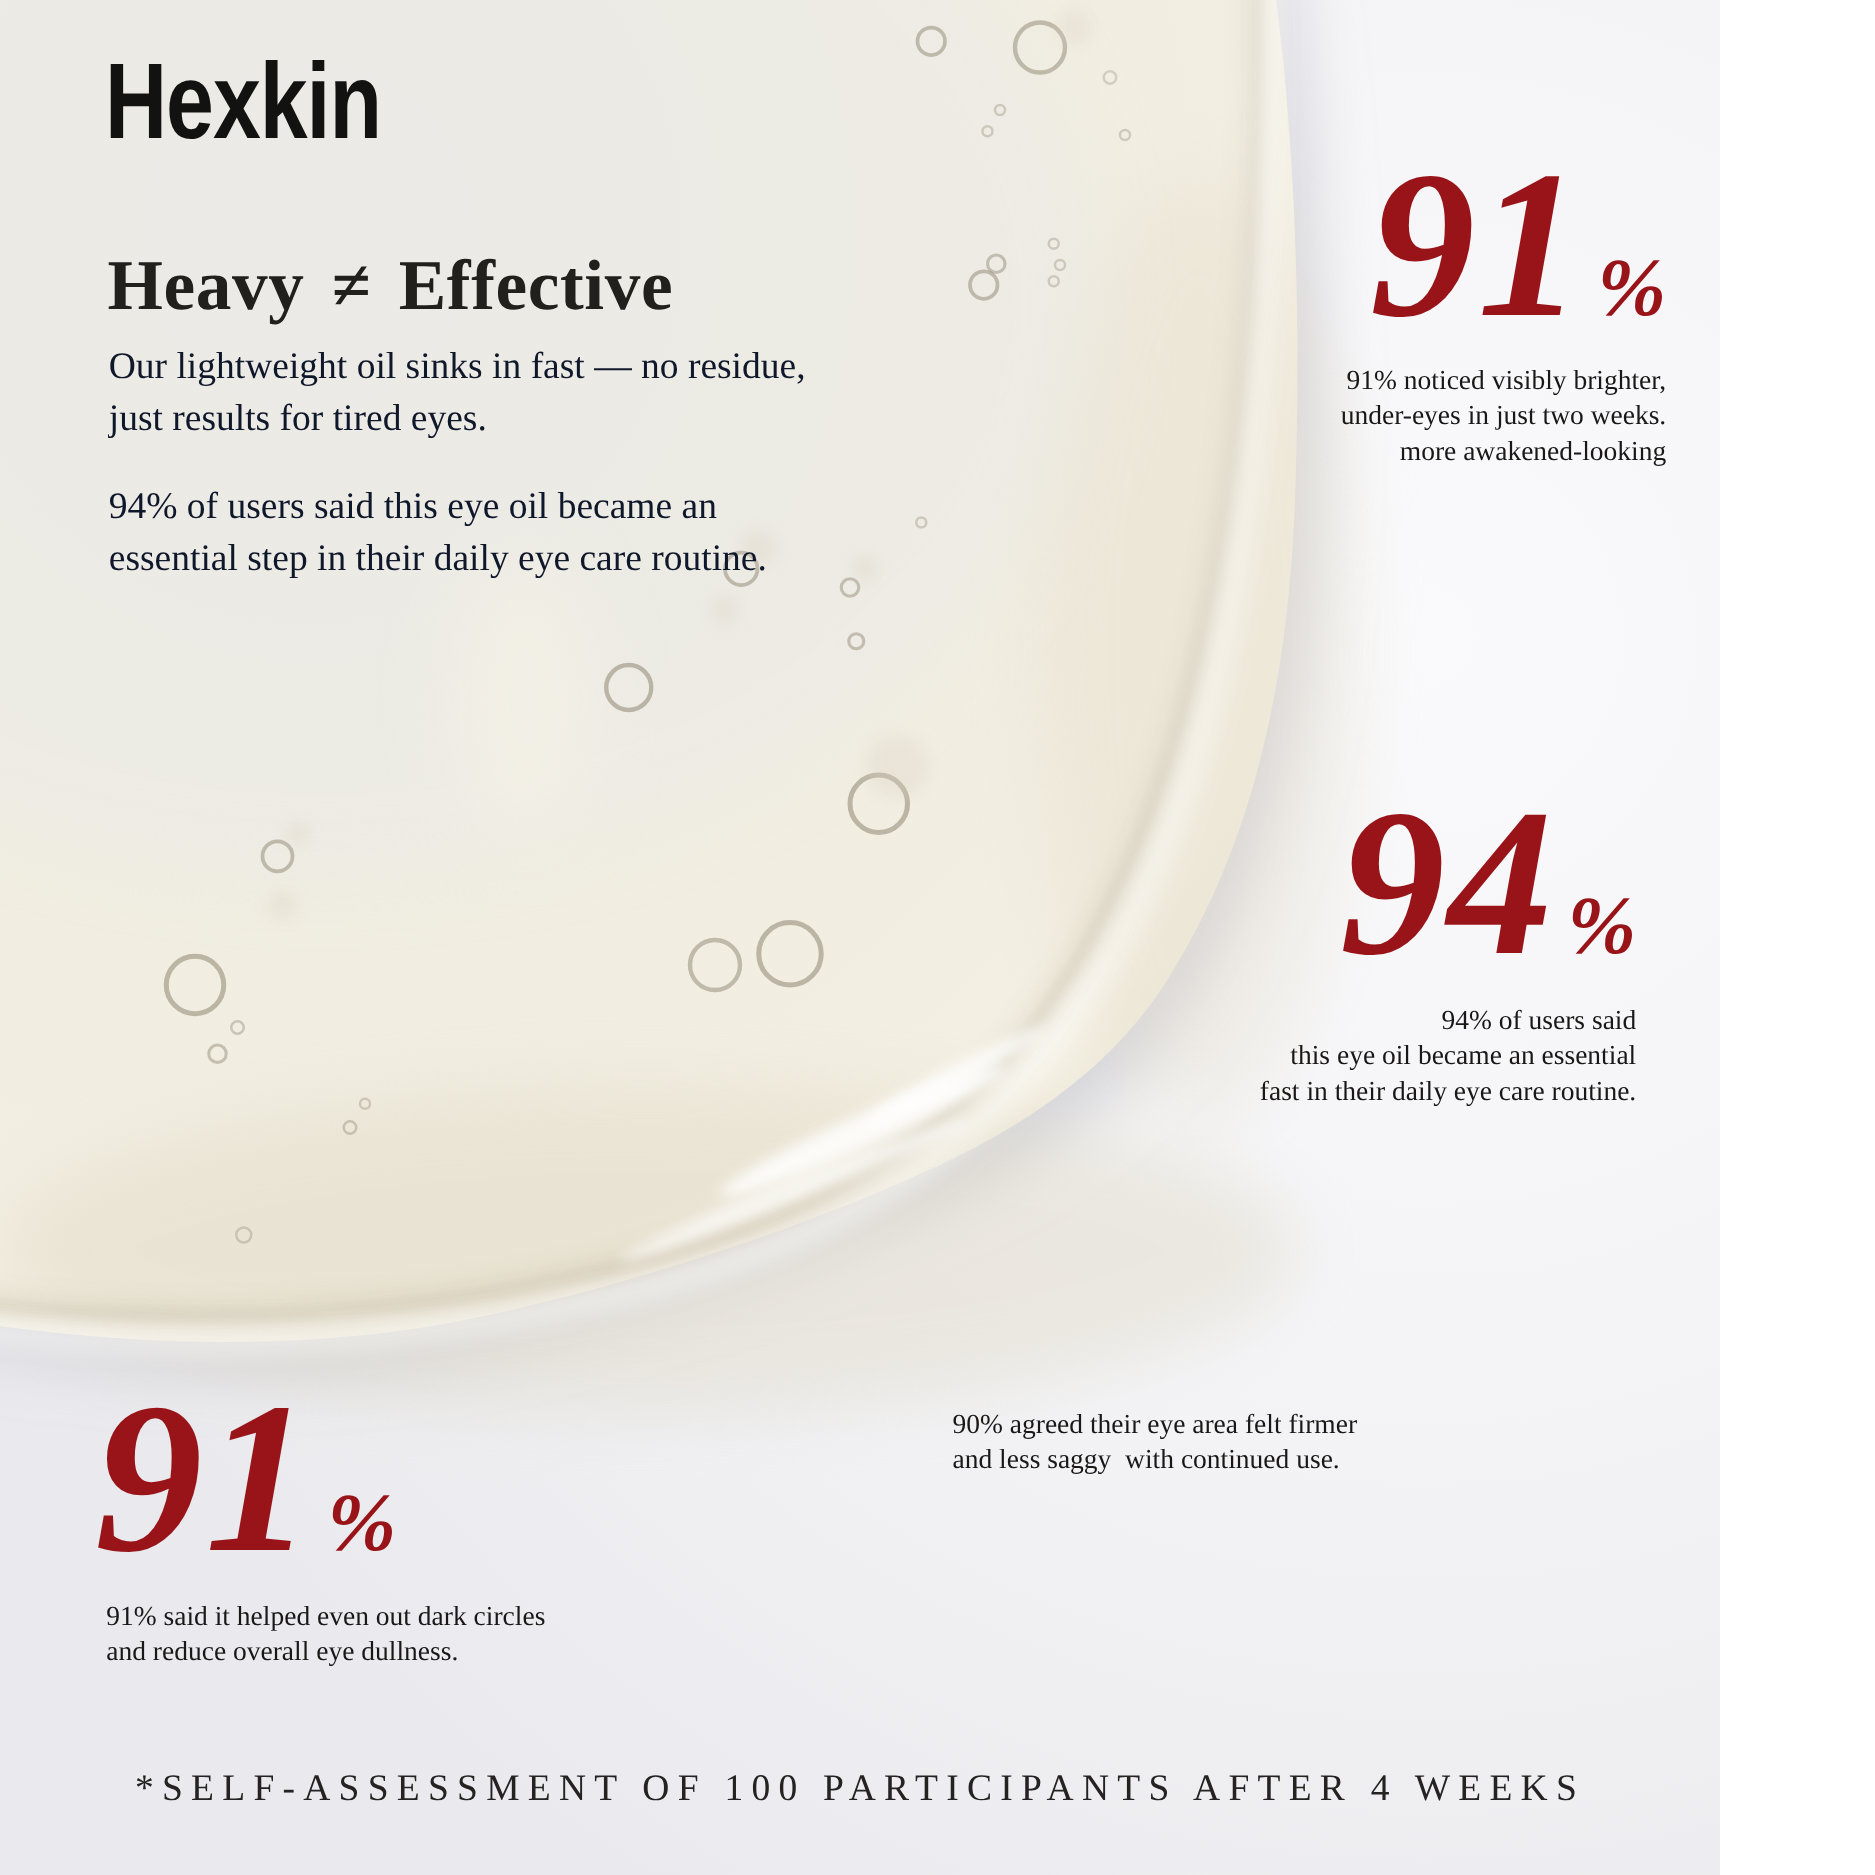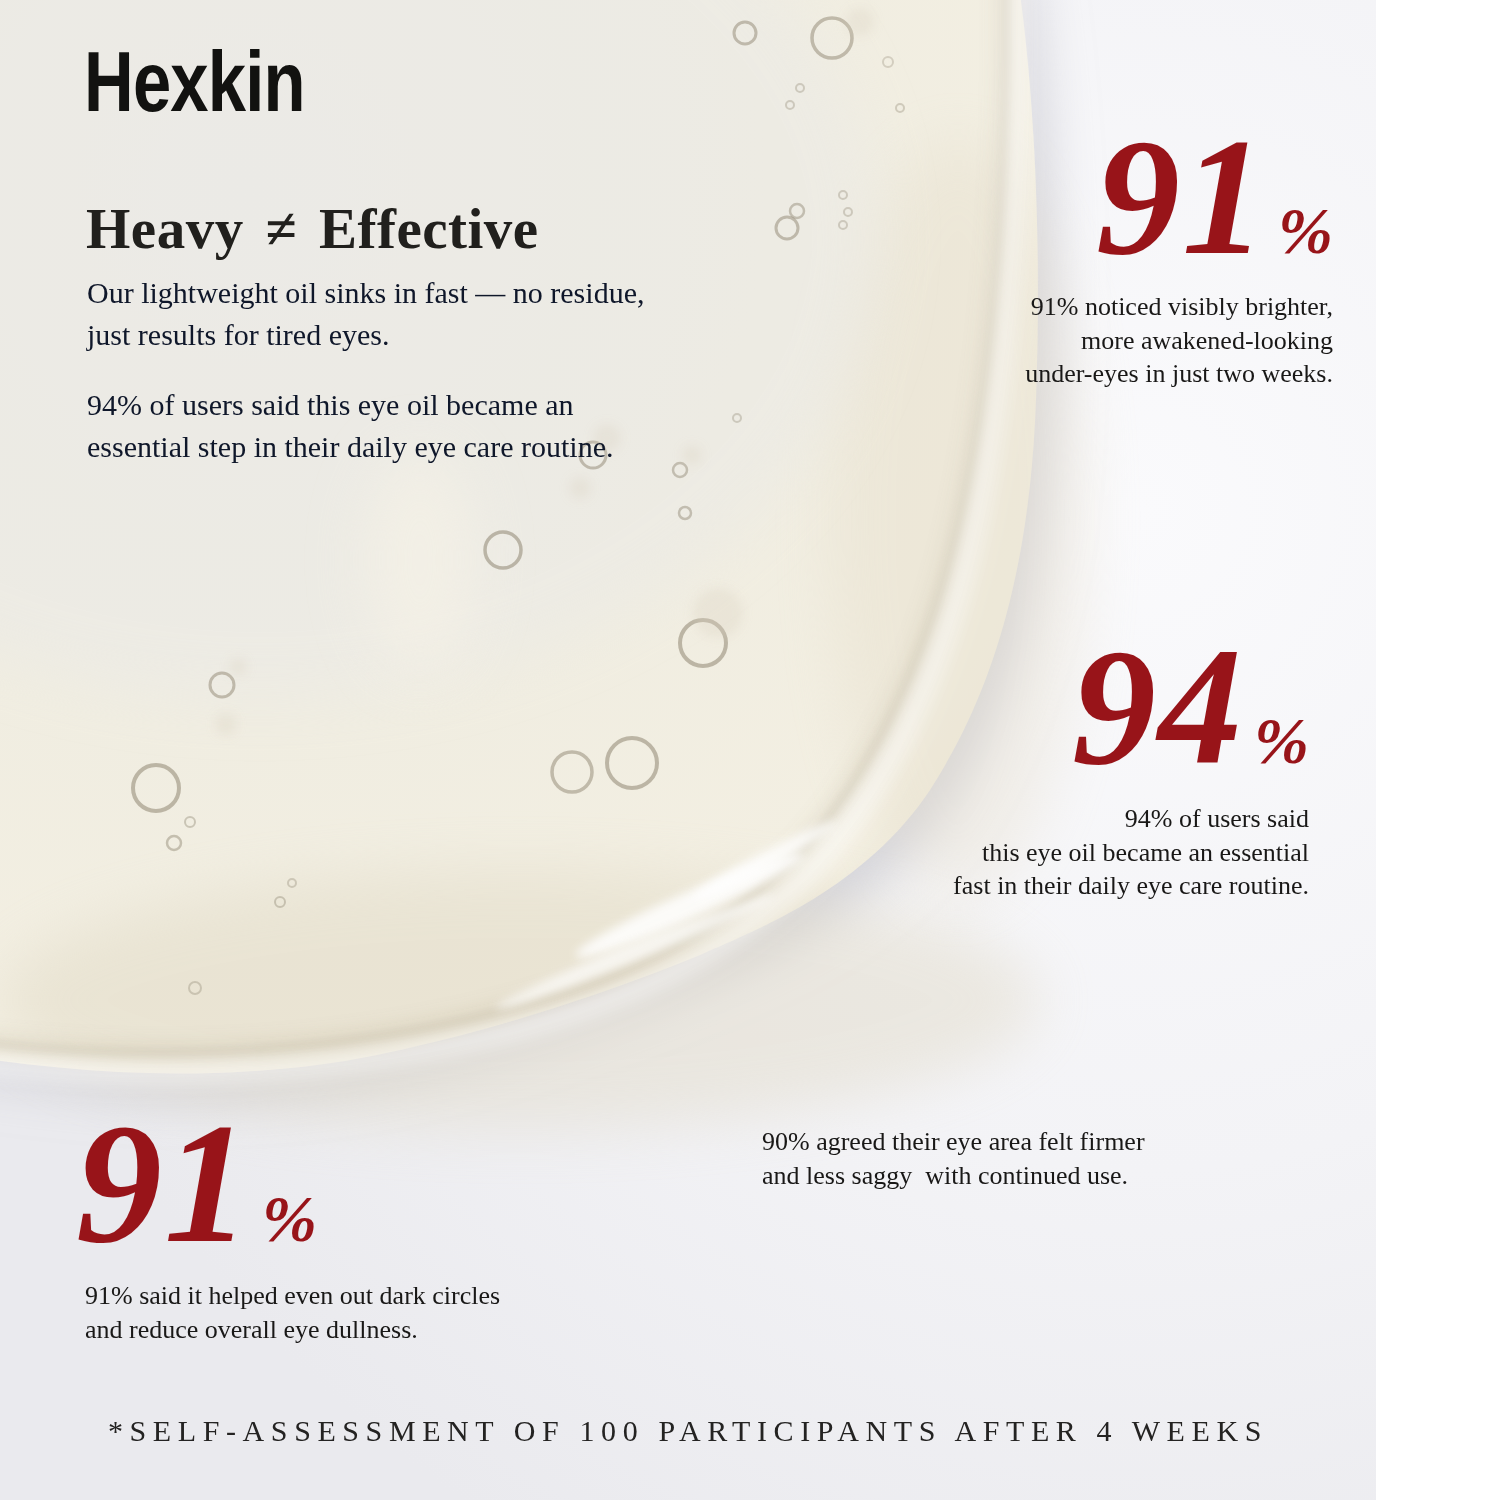--- a/index.html
+++ b/index.html
@@ -23,21 +23,21 @@
   .para2{left:87px;top:384px;}
   .line{display:block;white-space:pre;}
 
   .stat-number{position:absolute;line-height:1;white-space:nowrap;color:#981419;}
   .stat-number .digits{
     font-size:168px;font-style:italic;font-weight:bold;letter-spacing:2px;
   }
   .stat-number .pct{
     font-size:66px;font-style:italic;font-weight:bold;margin-left:10px;
   }
-  .stat-caption{position:absolute;font-size:26px;line-height:1.29;color:#191817;}
+  .stat-caption{position:absolute;font-size:22px;line-height:1.29;color:#191817;}
   .cap-line{display:block;white-space:pre;}
   .align-right{text-align:right;}
   .align-left{text-align:left;}
 
   .num1{top:112px;right:43px;}
   .cap1{top:290px;right:43px;}
   .num2{top:622px;right:67px;font-family:Liberation Serif, serif;}
   .cap2{top:802px;right:67px;}
   .num3{top:948px;left:756px;}
   .cap3{top:1125px;left:762px;}
@@ -155,22 +155,22 @@
   <p class="body-copy para2">
     <span class="line">94% of users said this eye oil became an</span>
     <span class="line">essential step in their daily eye care routine.</span>
   </p>
 
   <div class="stat-number num1 align-right">
     <span class="digits">91</span><span class="pct">%</span>
   </div>
   <div class="stat-caption cap1 align-right">
     <span class="cap-line">91% noticed visibly brighter,</span>
+    <span class="cap-line">under-eyes in just two weeks.</span>
     <span class="cap-line">more awakened-looking</span>
-    <span class="cap-line">under-eyes in just two weeks.</span>
   </div>
 
   <div class="stat-number num2 align-right">
     <span class="digits">94</span><span class="pct">%</span>
   </div>
   <div class="stat-caption cap2 align-right">
     <span class="cap-line">94% of users said</span>
     <span class="cap-line">this eye oil became an essential</span>
     <span class="cap-line">fast in their daily eye care routine.</span>
   </div>

